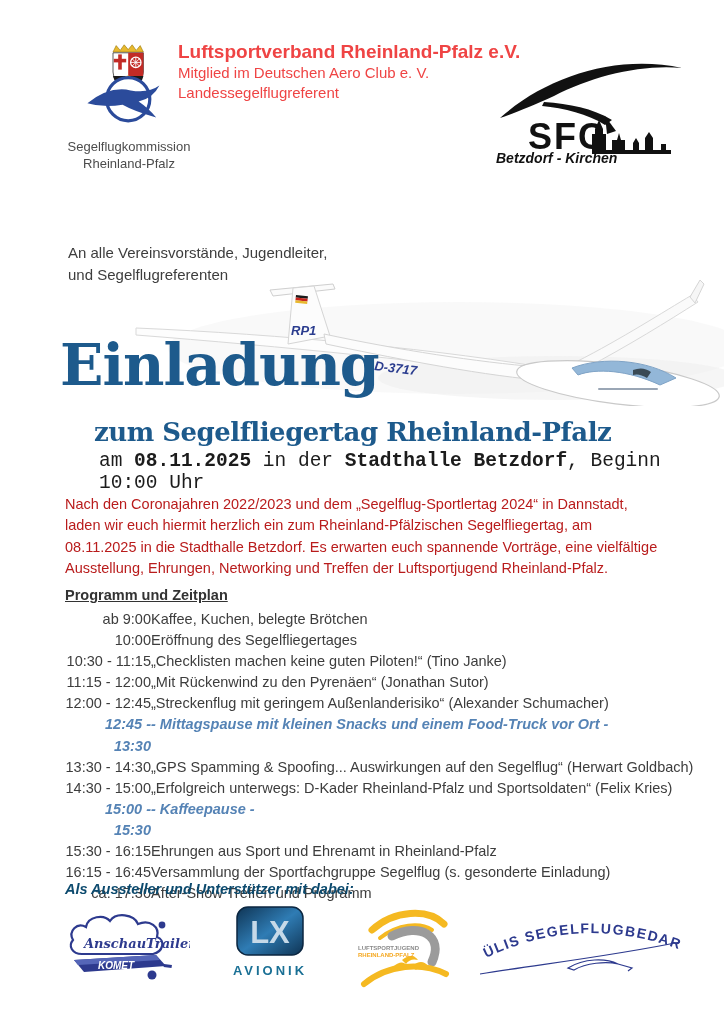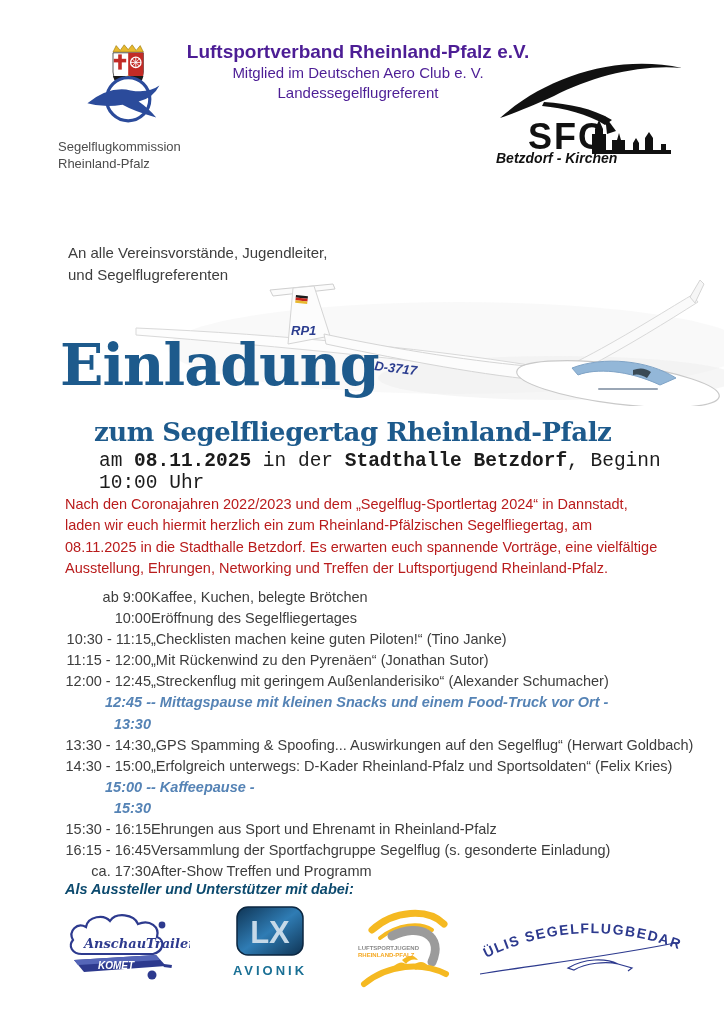--- a/index.html
+++ b/index.html
@@ -1,24 +1,24 @@
 <!DOCTYPE html>
 <html><head>
 <meta charset="utf-8">
 <style>
   html,body{margin:0;padding:0;background:#e9e9e9;}
   .page{
     position:relative;width:724px;height:1024px;margin:0 auto;background:#ffffff;
     font-family:"Liberation Sans",sans-serif;overflow:hidden;
   }
   
-  .verband-logo{position:absolute;left:58px;top:34px;width:142px;text-align:left;}
+  .verband-logo{position:absolute;left:58px;top:34px;width:142px;text-align:center;}
   .verband-logo svg{display:block;margin:0 auto;}
   .verband-caption{margin-top:4px;font-size:13px;line-height:17px;color:#4c4c4c;}
-  .org-block{position:absolute;left:178px;top:40px;width:360px;text-align:center;color:#4c1d95;}
+  .org-block{position:absolute;left:178px;top:40px;width:360px;text-align:left;color:#ef4444;}
   .org-name{font-size:19px;font-weight:bold;line-height:23px;}
   .org-sub{font-size:15px;line-height:20px;}
   .sfc-logo{position:absolute;left:492px;top:48px;width:200px;height:118px;}
   
   .recipient{position:absolute;left:68px;top:242px;font-size:15px;line-height:21.5px;color:#3d3d3d;}
   
   .hero{position:absolute;left:128px;top:278px;width:596px;height:128px;z-index:1;}
   
   .title{
     position:absolute;left:60px;top:331px;z-index:2;
@@ -148,20 +148,21 @@
     </svg>
   </div>
 
   <div class="title">Einladung</div>
   <div class="subtitle">zum Segelfliegertag Rheinland-Pfalz</div>
   <div class="dateline"><span>am </span><b>08.11.2025</b><span> in der </span><b>Stadthalle Betzdorf</b><span>, Beginn 10:00 Uhr</span></div>
 
   <div class="intro">Nach den Coronajahren 2022/2023 und dem „Segelflug-Sportlertag 2024“ in Dannstadt, laden wir euch hiermit herzlich ein zum Rheinland-Pfälzischen Segelfliegertag, am 08.11.2025 in die Stadthalle Betzdorf. Es erwarten euch spannende Vorträge, eine vielfältige Ausstellung, Ehrungen, Networking und Treffen der Luftsportjugend Rheinland-Pfalz.</div>
 
   <div class="program">
+    <div class="program-heading">Programm und Zeitplan</div>
     <div>
 
     <div class="program-row">
           <span class="time">ab 9:00</span>
           <span class="desc">Kaffee, Kuchen, belegte Brötchen</span>
         </div>
         <div class="program-row">
           <span class="time">10:00</span>
           <span class="desc">Eröffnung des Segelfliegertages</span>
         </div>

